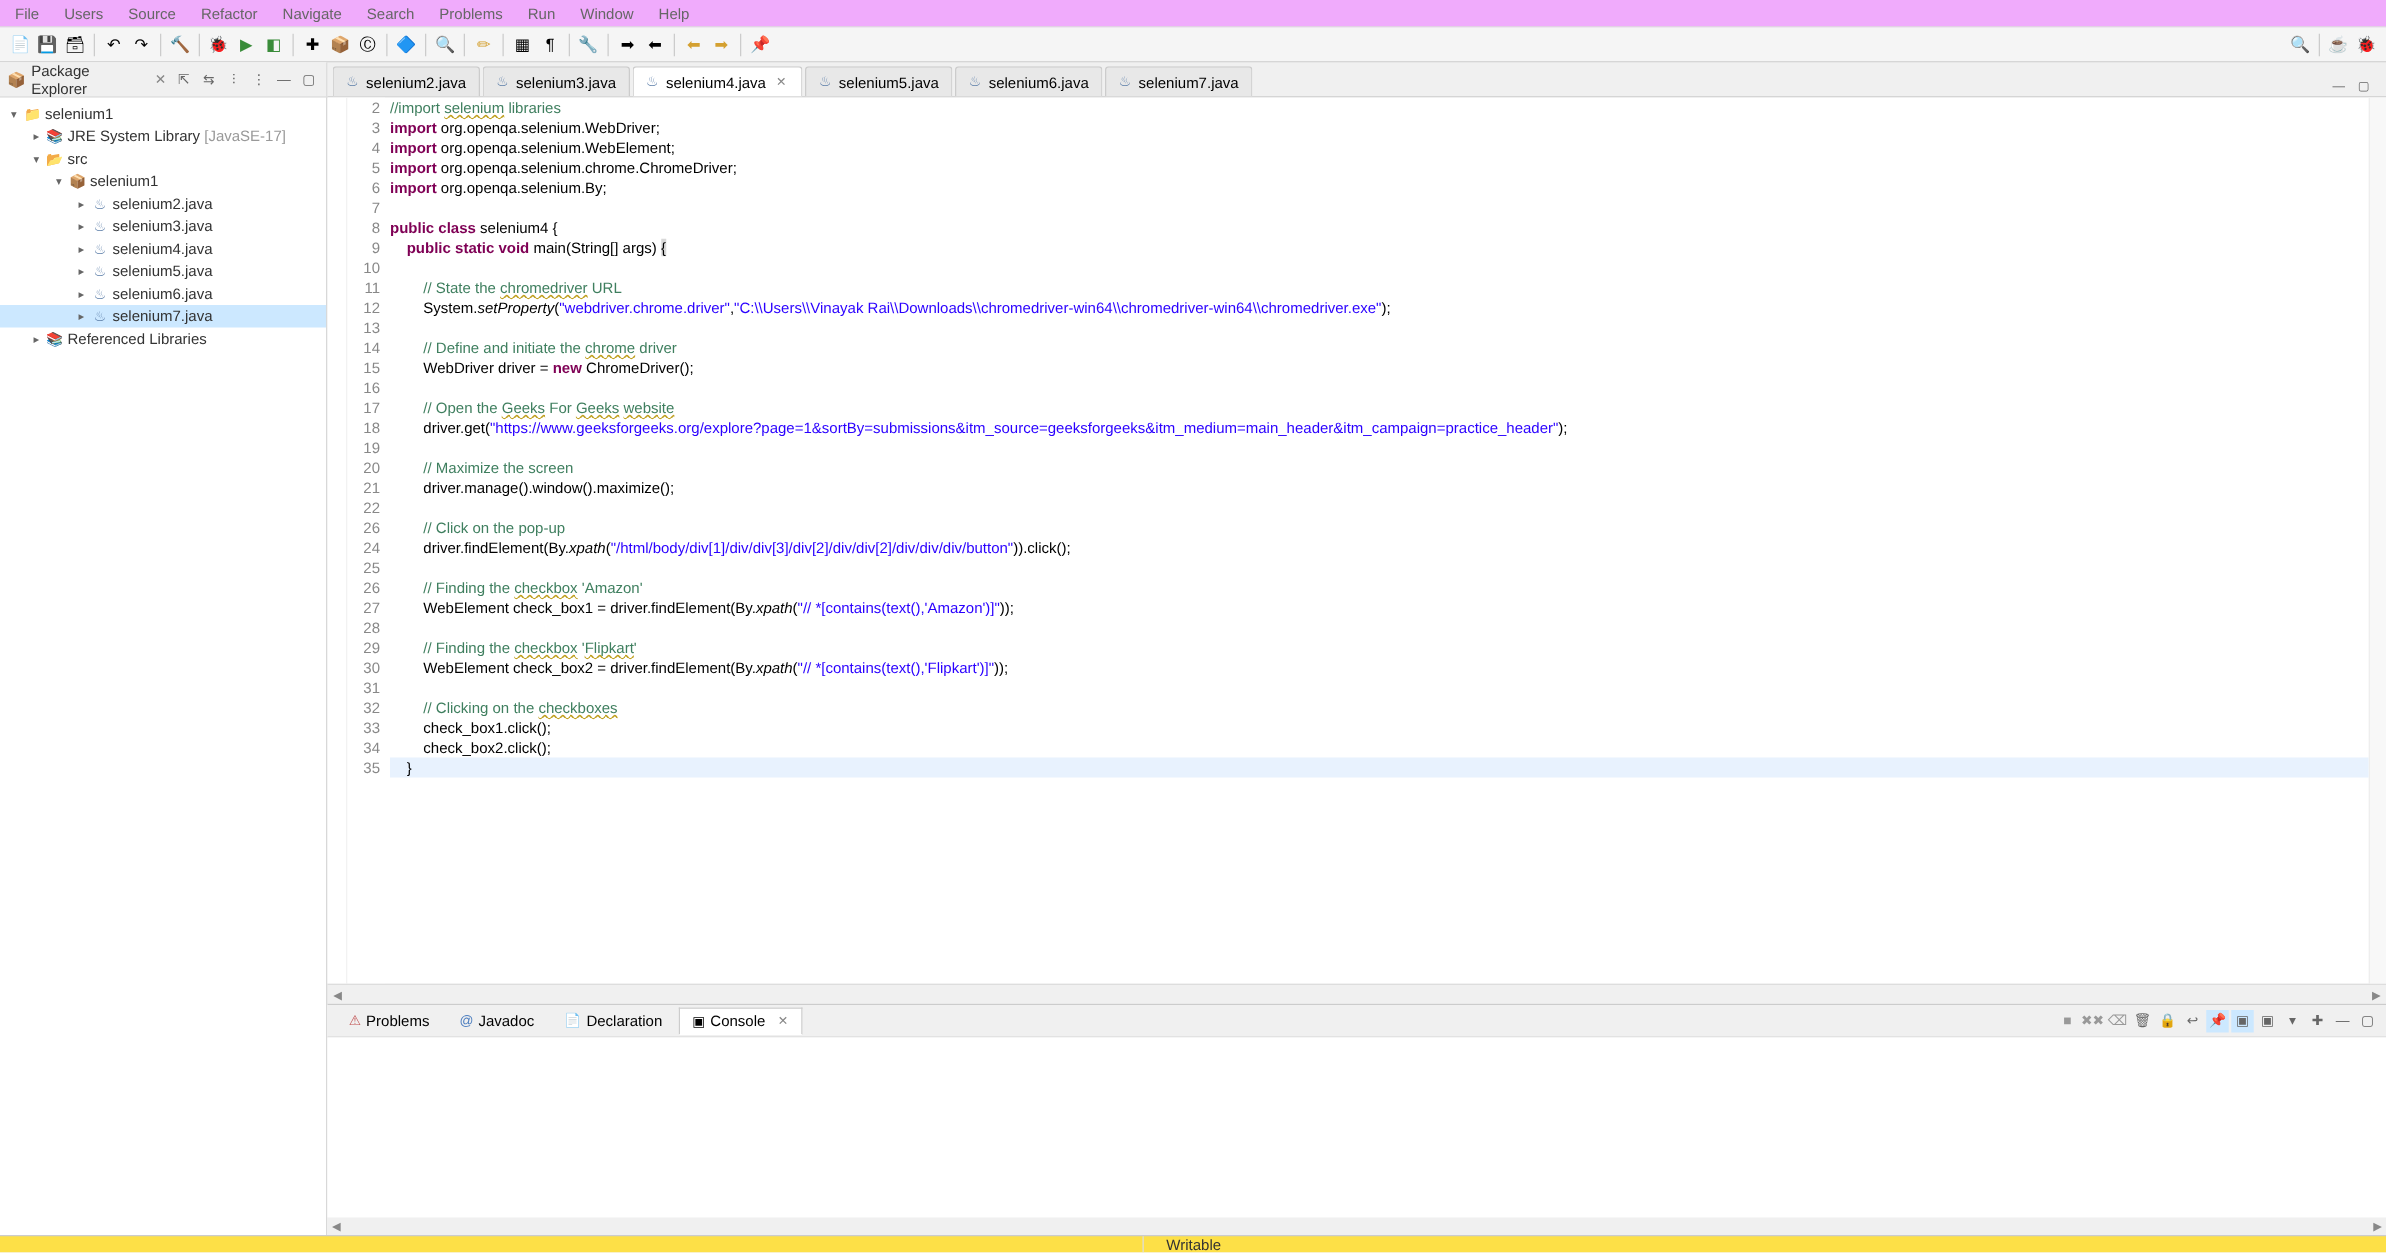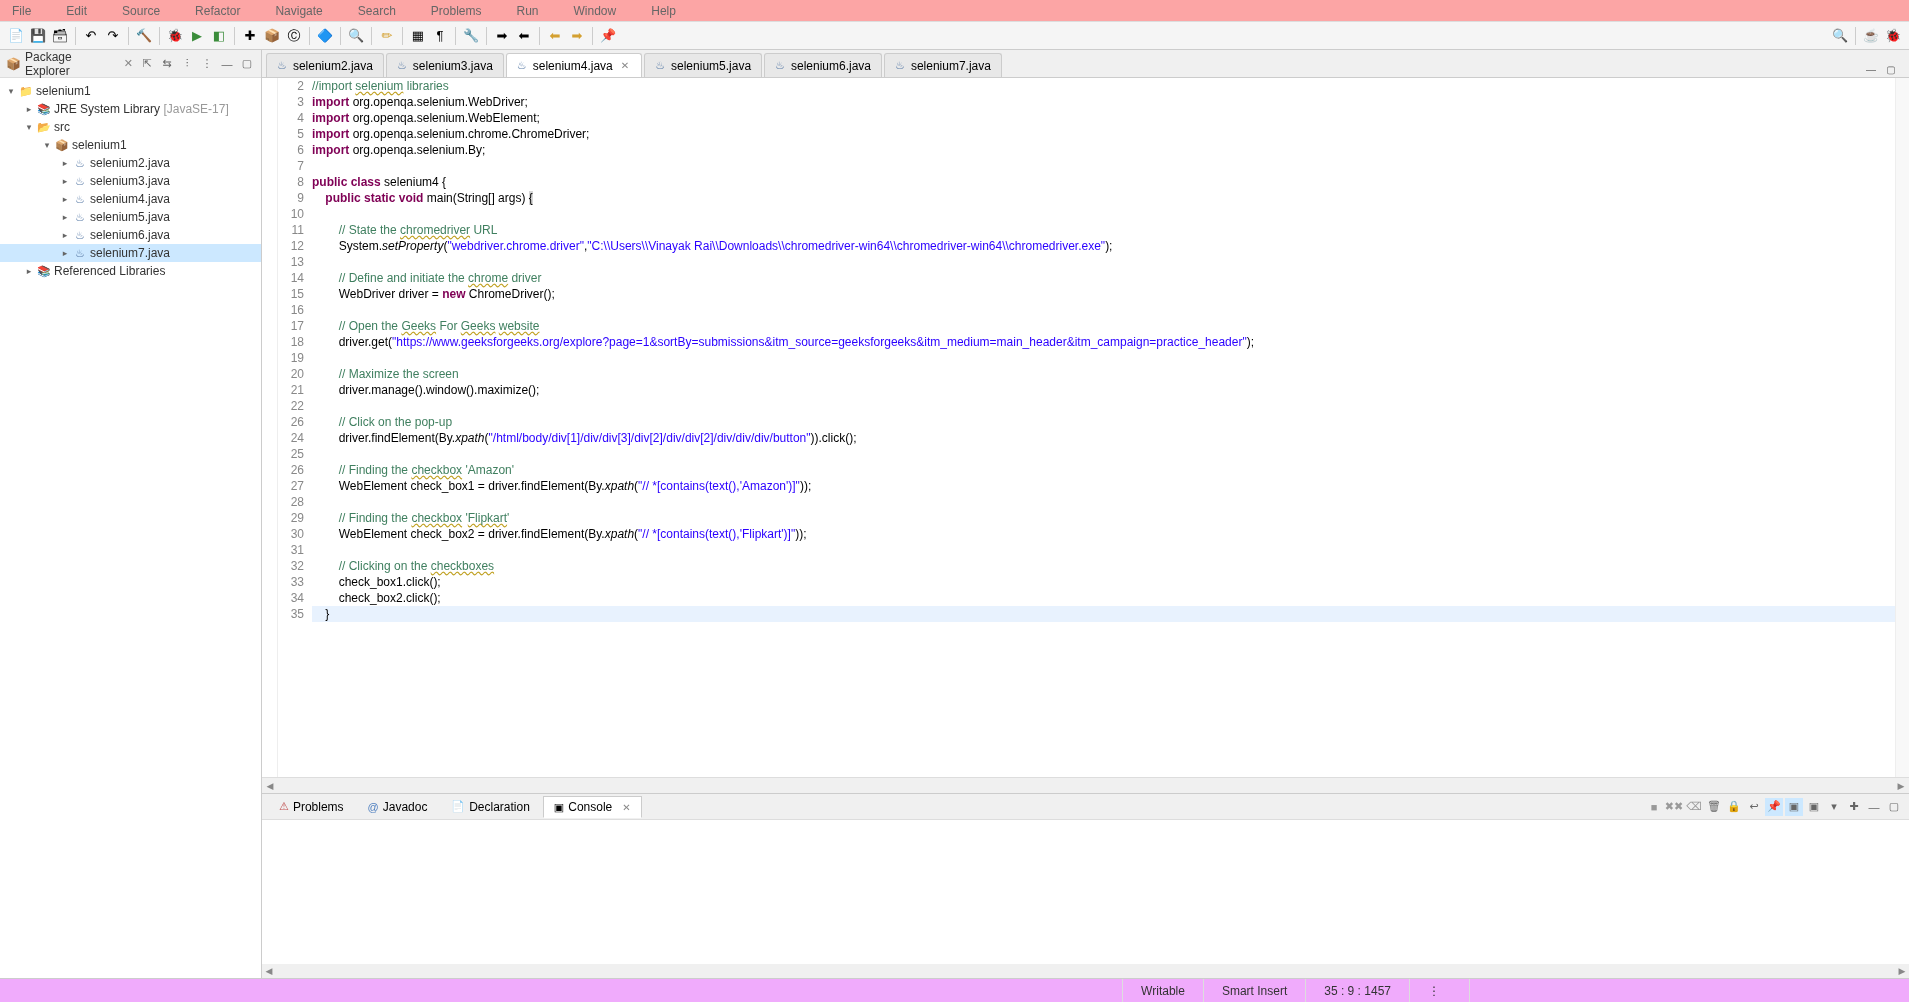--- a/index.html
+++ b/index.html
@@ -1,19 +1,19 @@
 <!DOCTYPE html>
 <html><head>
   <meta charset="utf-8">
   <style>
     * { margin: 0; padding: 0; box-sizing: border-box; font-family: "Segoe UI", Tahoma, sans-serif; font-size: 12px; }
     body { background: #f0f0f0; height: 1002px; width: 1909px; overflow: hidden; display: flex; flex-direction: column; }
     
     
-    .menubar { height: 22px; background: #fca5a5; display: flex; align-items: center; padding: 0 4px; gap: 19px; color: #666; border-bottom: 1px solid #ddd; }
+    .menubar { height: 22px; background: #f0abfc; display: flex; align-items: center; padding: 0 4px; gap: 4px; color: #666; border-bottom: 1px solid #ddd; }
     .menubar span { padding: 2px 8px; cursor: default; }
     
     
     .toolbar { height: 28px; background: #f5f5f5; display: flex; align-items: center; padding: 0 6px; gap: 2px; border-bottom: 1px solid #ccc; }
     .toolbar .tb-btn { width: 20px; height: 20px; display: flex; align-items: center; justify-content: center; cursor: pointer; border-radius: 2px; font-size: 13px; }
     .toolbar .sep { width: 1px; height: 18px; background: #ccc; margin: 0 3px; }
     .toolbar .spacer { flex: 1; }
     
     
     .main { flex: 1; display: flex; min-height: 0; }
@@ -81,33 +81,33 @@
     .bp-tabs .spacer { flex: 1; }
     .bp-toolbar { display: flex; gap: 2px; }
     .bp-toolbar .bt { width: 18px; height: 18px; display: flex; align-items: center; justify-content: center; font-size: 11px; color: #666; cursor: pointer; }
     .console-header { padding: 2px 8px; color: #888; font-size: 11px; white-space: nowrap; overflow: hidden; }
     .console-body { flex: 1; background: #fff; }
     .bp-hscroll { height: 14px; background: #f0f0f0; display: flex; }
     .bp-hscroll .arrow { width: 14px; text-align: center; color: #888; font-size: 9px; line-height: 14px; }
     .bp-hscroll .track { flex: 1; }
     
     
-    .statusbar { height: 24px; background: #f0abfc; border-top: 1px solid #ccc; display: flex; align-items: center; }
+    .statusbar { height: 14px; background: #fde047; border-top: 1px solid #ccc; display: flex; align-items: center; flex-direction: column; }
     .statusbar .cell { padding: 0 18px; border-left: 1px solid #ddd; height: 100%; display: flex; align-items: center; color: #333; }
     .statusbar .spacer { flex: 1; }
     
     
     .v-overview { width: 14px; background: #f8f8f8; border-left: 1px solid #eee; }
   </style>
 </head>
 <body>
 
 <div class="menubar">
   <span>File</span>
-  <span>Edit</span>
+  <span>Users</span>
   <span>Source</span>
   <span>Refactor</span>
   <span>Navigate</span>
   <span>Search</span>
   <span>Problems</span>
   <span>Run</span>
   <span>Window</span>
   <span>Help</span>
 </div>
 

